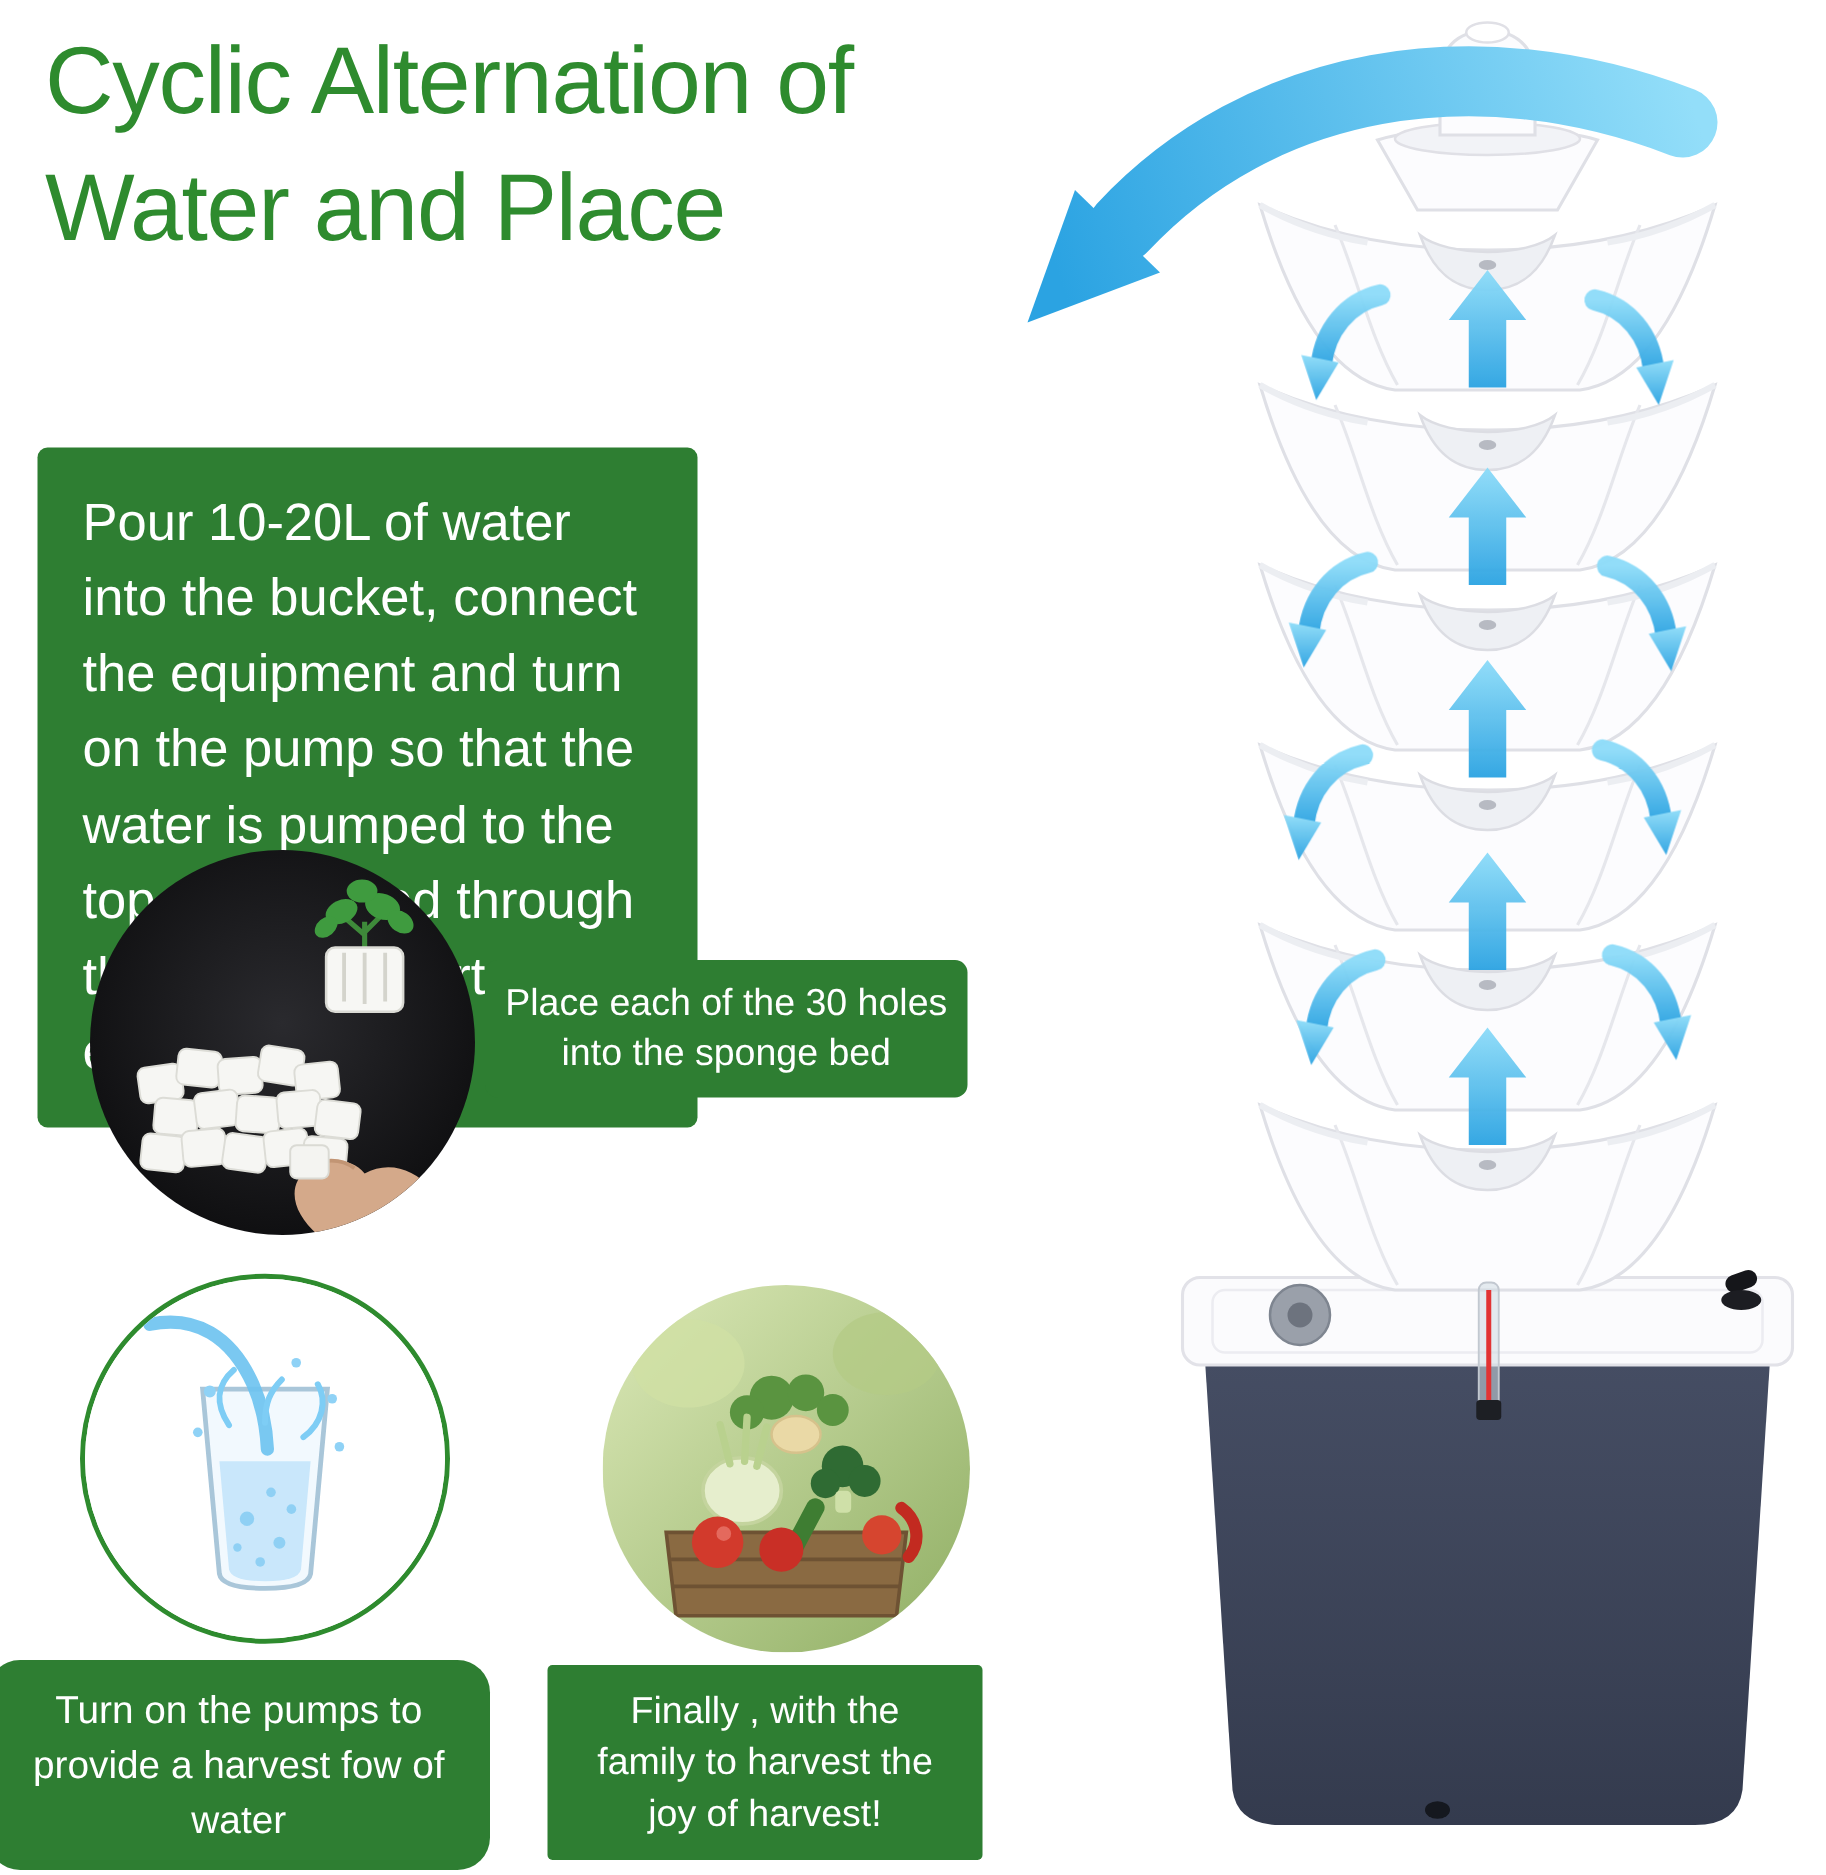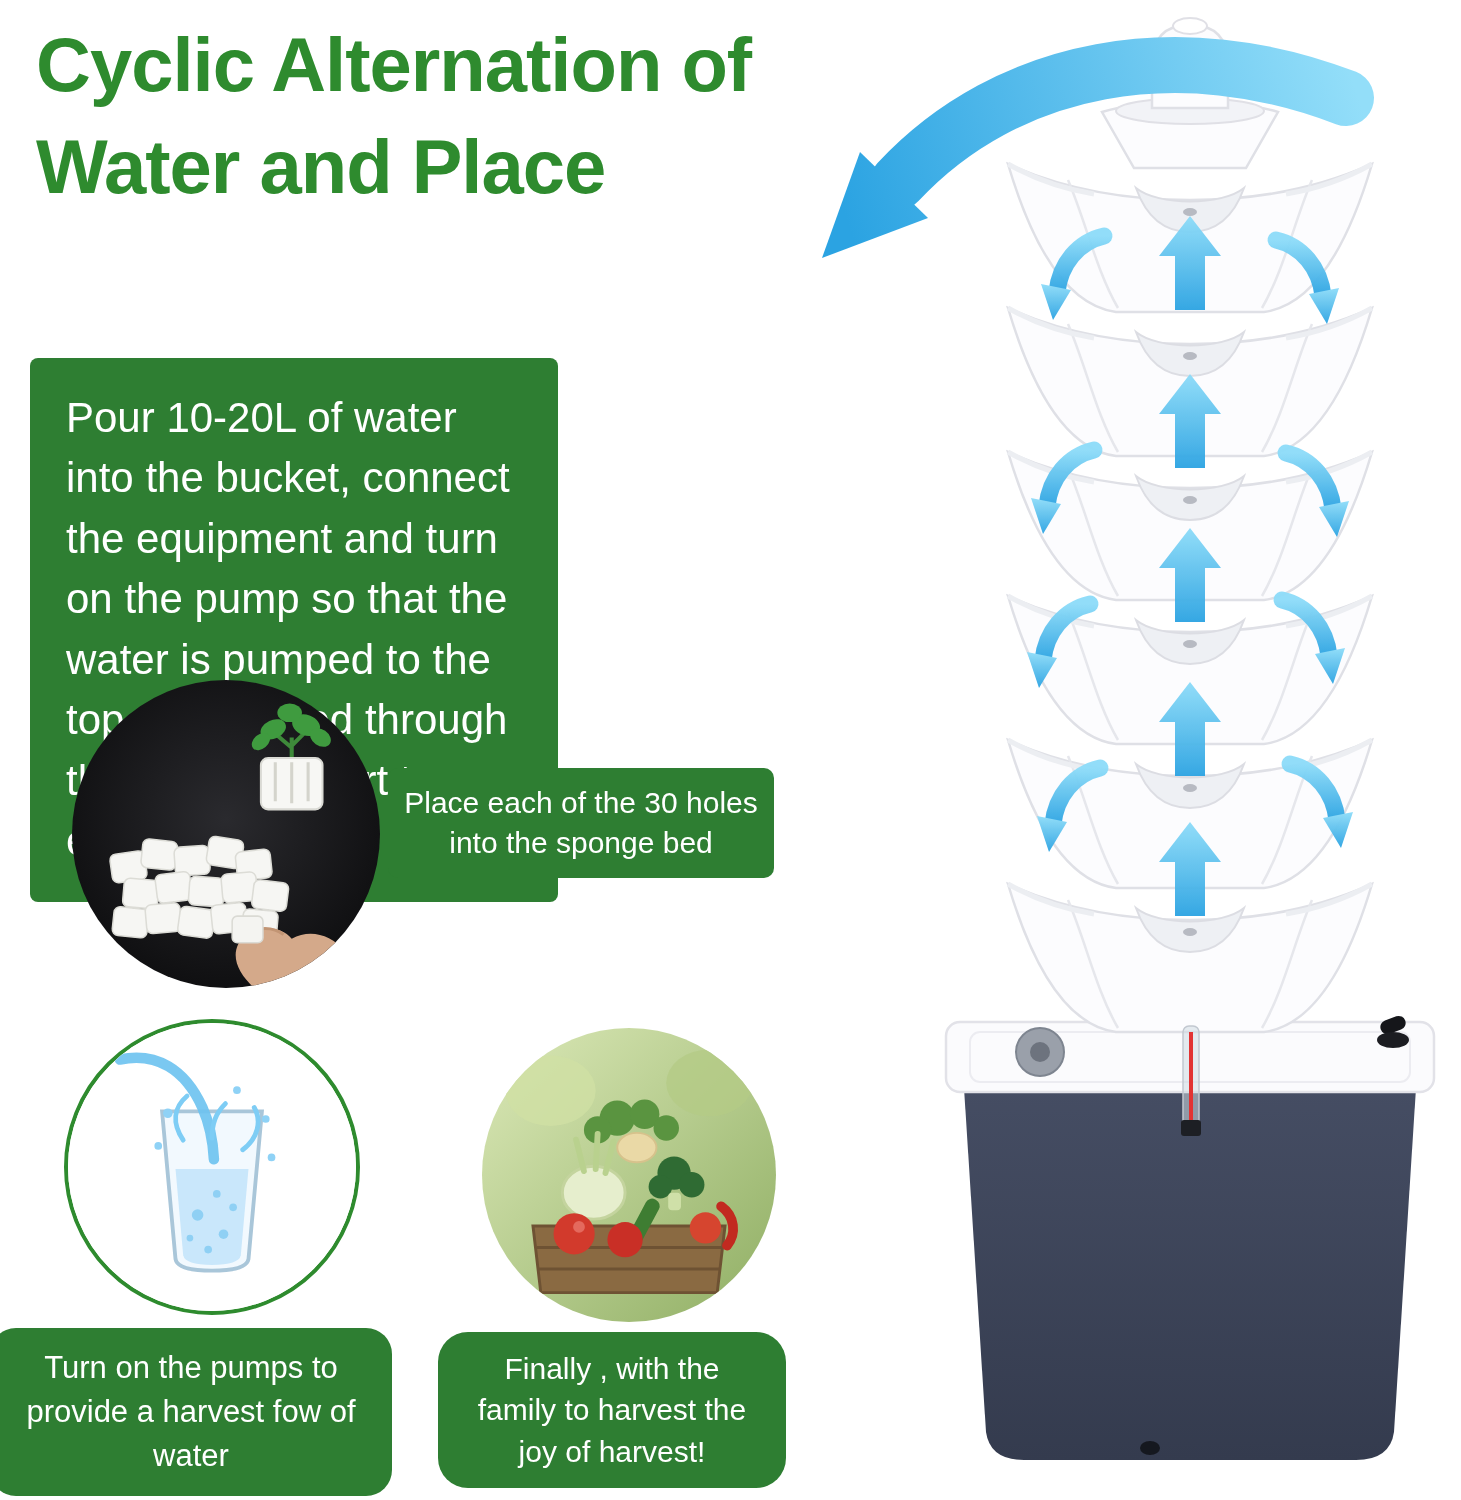--- a/index.html
+++ b/index.html
@@ -5,36 +5,36 @@
   :root{
     --title-green:#2e8b2e;
     --box-green:#2e7e32;
     --arrow-blue:#46b4e9;
   }
   *{box-sizing:border-box;margin:0;padding:0}
   body{background:#fff;font-family:"Liberation Sans",sans-serif}
   .canvas{position:relative;width:1461px;height:1500px;background:#fff;overflow:hidden}
   .tower-layer{position:absolute;left:0;top:0;width:1461px;height:1500px}
   .title{position:absolute;left:36px;top:14px;color:var(--title-green);
-         font-weight:700;font-size:76px;line-height:1.34;letter-spacing:-1px}
+         font-weight:400;font-size:76px;line-height:1.34;letter-spacing:-1px}
   .title span{display:block;white-space:nowrap}
   .green-box{background:var(--box-green);color:#fff}
   .intro-box{position:absolute;left:30px;top:358px;width:528px;padding:30px 36px;
              border-radius:8px;font-size:42px;line-height:1.44}
   .photo{position:absolute;border-radius:50%;overflow:hidden}
   .photo svg{display:block;width:100%;height:100%}
   .sponge-photo{left:72px;top:680px;width:308px;height:308px}
   .water-photo{left:64px;top:1019px;width:296px;height:296px;border:4px solid var(--title-green);background:#fff}
   .veg-photo{left:482px;top:1028px;width:294px;height:294px}
   .callout{position:absolute;text-align:center}
   .sponge-callout{left:388px;top:768px;width:386px;padding:15px 10px;border-radius:10px;
                   font-size:30px;line-height:1.33}
   .pump-callout{left:-10px;top:1328px;width:402px;padding:18px 12px;border-radius:26px;
                 font-size:31px;line-height:1.42}
-  .harvest-callout{left:438px;top:1332px;width:348px;padding:16px 26px;border-radius:30px;
+  .harvest-callout{left:438px;top:1332px;width:348px;padding:16px 26px;border-radius:4px;
                    font-size:30px;line-height:1.38}
 </style>
 </head>
 <body>
 
 <div class="canvas">
 
   <svg class="tower-layer" viewBox="0 0 1461 1500">
     <defs>
       <linearGradient id="ab" x1="0" y1="0" x2="0" y2="1">

